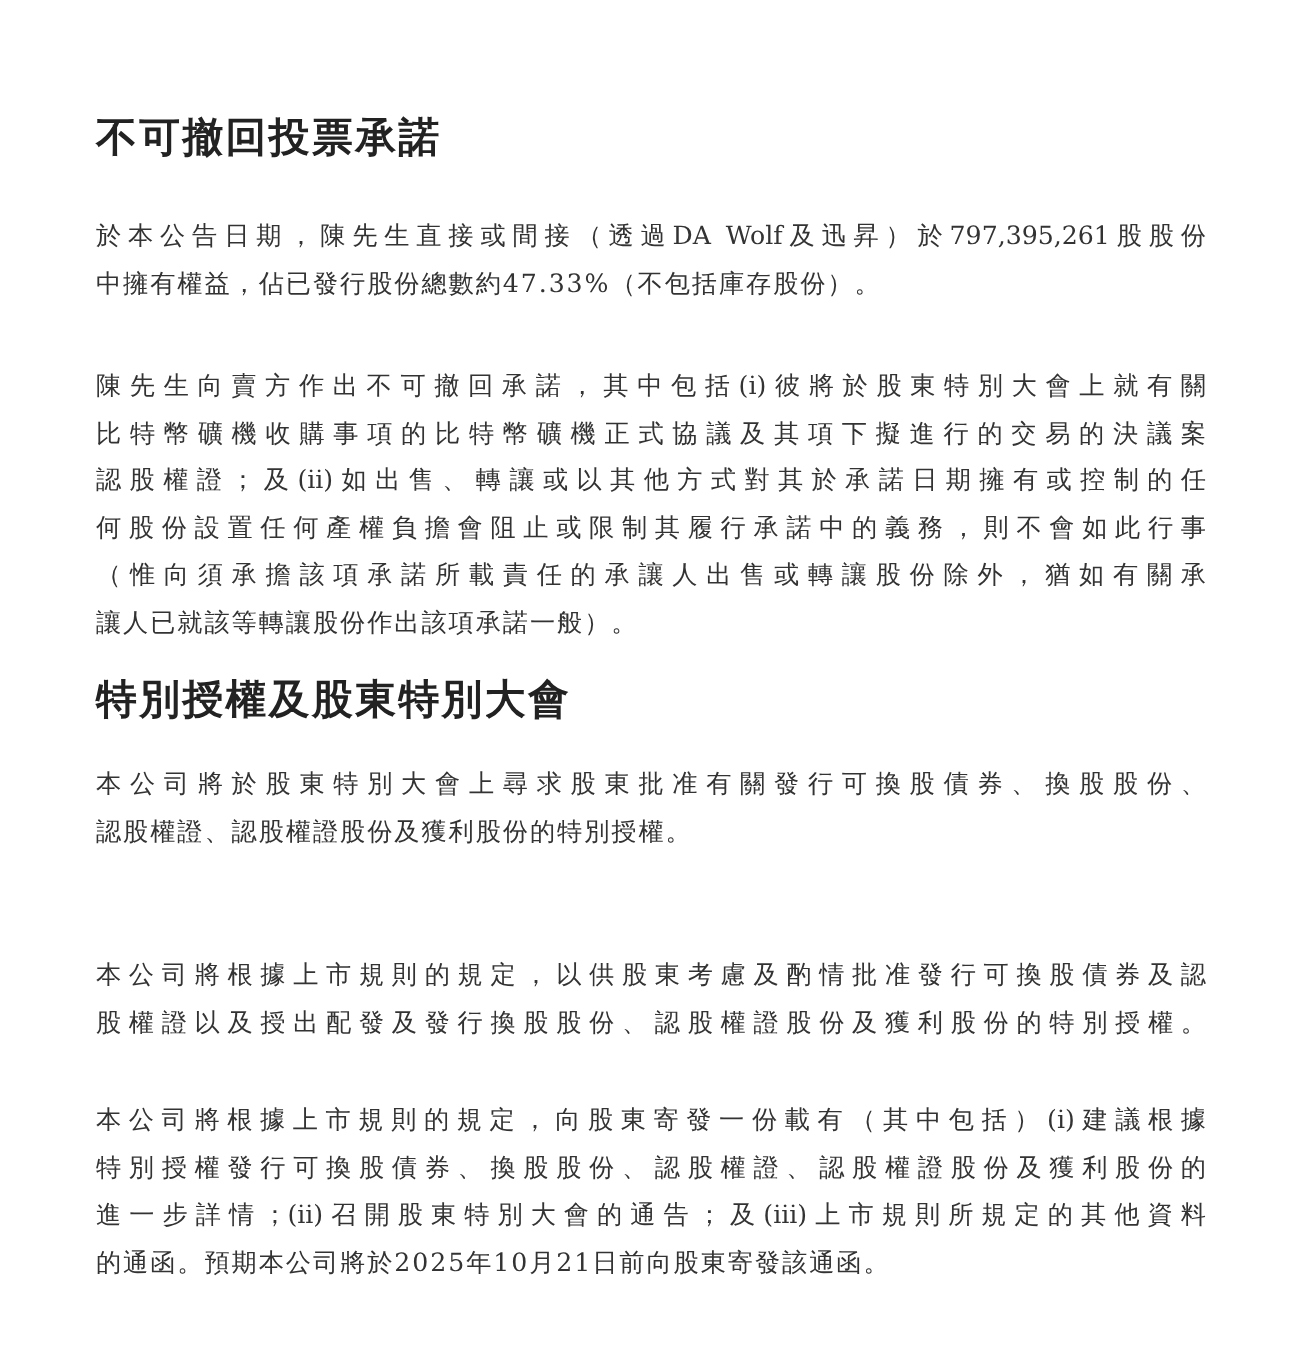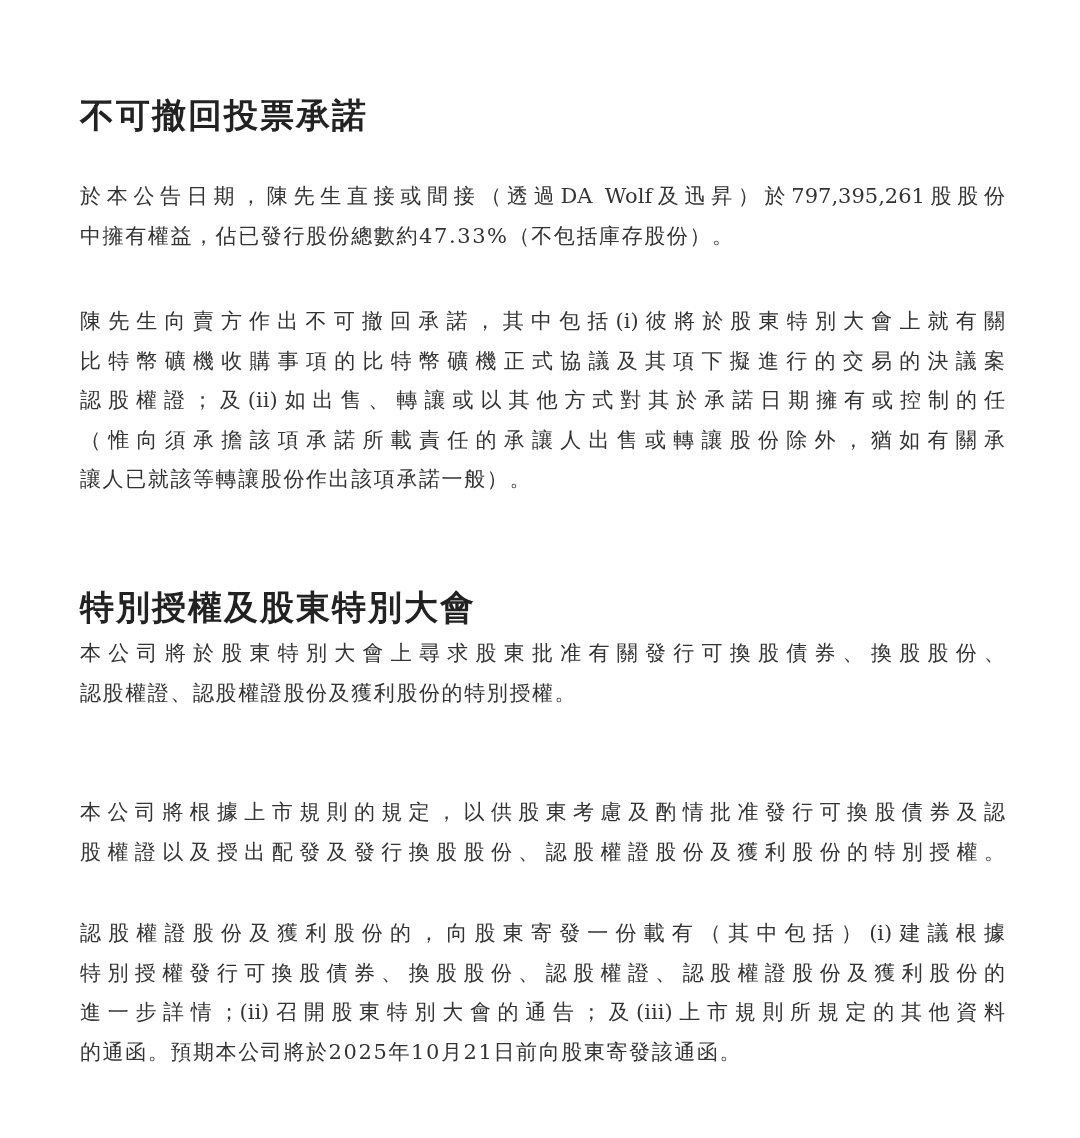--- a/index.html
+++ b/index.html
@@ -64,36 +64,37 @@
 
   <p class="para" style="top:177px;">
     <span class="line">於本公告日期，陳先生直接或間接（透過DA Wolf及迅昇）於797,395,261股股份</span>
     <span class="line last">中擁有權益，佔已發行股份總數約47.33%（不包括庫存股份）。</span>
   </p>
 
   <p class="para" style="top:302px;">
     <span class="line">陳先生向賣方作出不可撤回承諾，其中包括(i)彼將於股東特別大會上就有關</span>
     <span class="line">比特幣礦機收購事項的比特幣礦機正式協議及其項下擬進行的交易的決議案</span>
     <span class="line">認股權證；及(ii)如出售、轉讓或以其他方式對其於承諾日期擁有或控制的任</span>
+    <span class="line">何股份設置任何產權負擔會阻止或限制其履行承諾中的義務，則不會如此行事</span>
     <span class="line">（惟向須承擔該項承諾所載責任的承讓人出售或轉讓股份除外，猶如有關承</span>
     <span class="line last">讓人已就該等轉讓股份作出該項承諾一般）。</span>
   </p>
 
-  <h2 class="heading" style="top:590px;">特別授權及股東特別大會</h2>
+  <h2 class="heading" style="top:566px;">特別授權及股東特別大會</h2>
 
   <p class="para" style="top:634px;">
     <span class="line">本公司將於股東特別大會上尋求股東批准有關發行可換股債券、換股股份、</span>
     <span class="line last">認股權證、認股權證股份及獲利股份的特別授權。</span>
   </p>
 
   <p class="para" style="top:793px;">
     <span class="line">本公司將根據上市規則的規定，以供股東考慮及酌情批准發行可換股債券及認</span>
     <span class="line">股權證以及授出配發及發行換股股份、認股權證股份及獲利股份的特別授權。</span>
   </p>
 
   <p class="para" style="top:914px;">
-    <span class="line">認股權證股份及獲利股份的，向股東寄發一份載有（其中包括）(i)建議根據</span>
+    <span class="line">本公司將根據上市規則的規定，向股東寄發一份載有（其中包括）(i)建議根據</span>
     <span class="line">特別授權發行可換股債券、換股股份、認股權證、認股權證股份及獲利股份的</span>
     <span class="line">進一步詳情；(ii)召開股東特別大會的通告；及(iii)上市規則所規定的其他資料</span>
     <span class="line last">的通函。預期本公司將於2025年10月21日前向股東寄發該通函。</span>
   </p>
 
 </div>
 
 </body></html>

